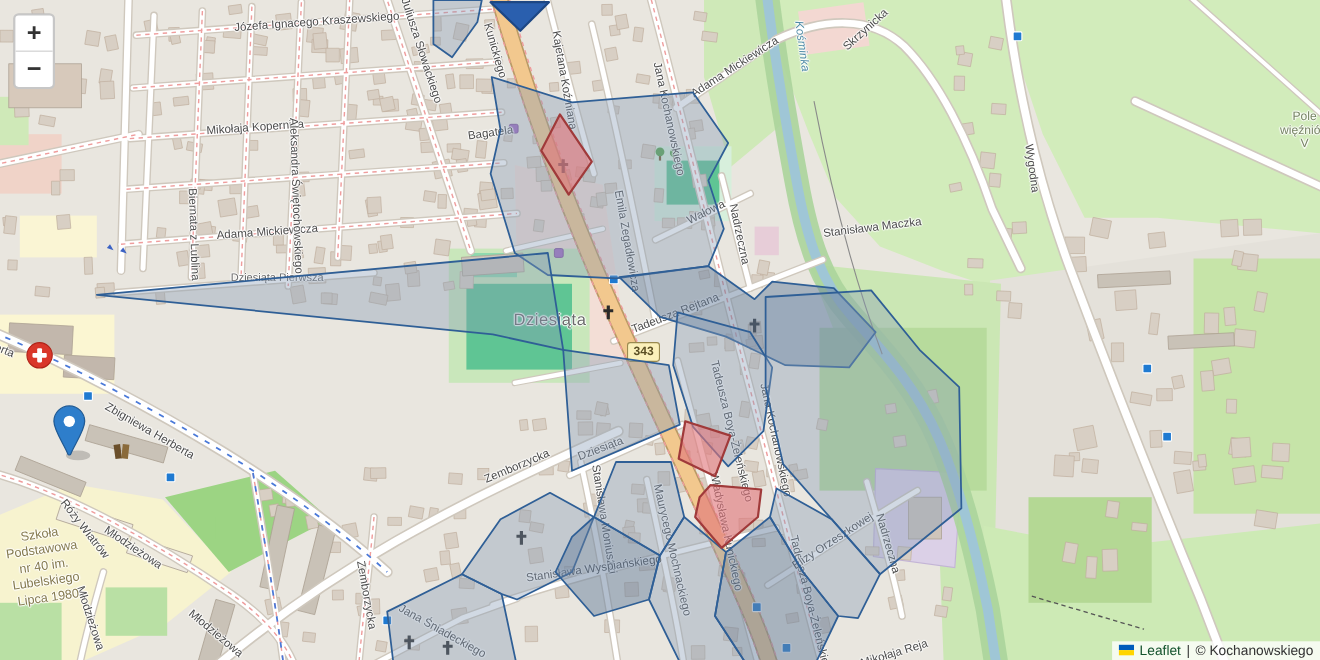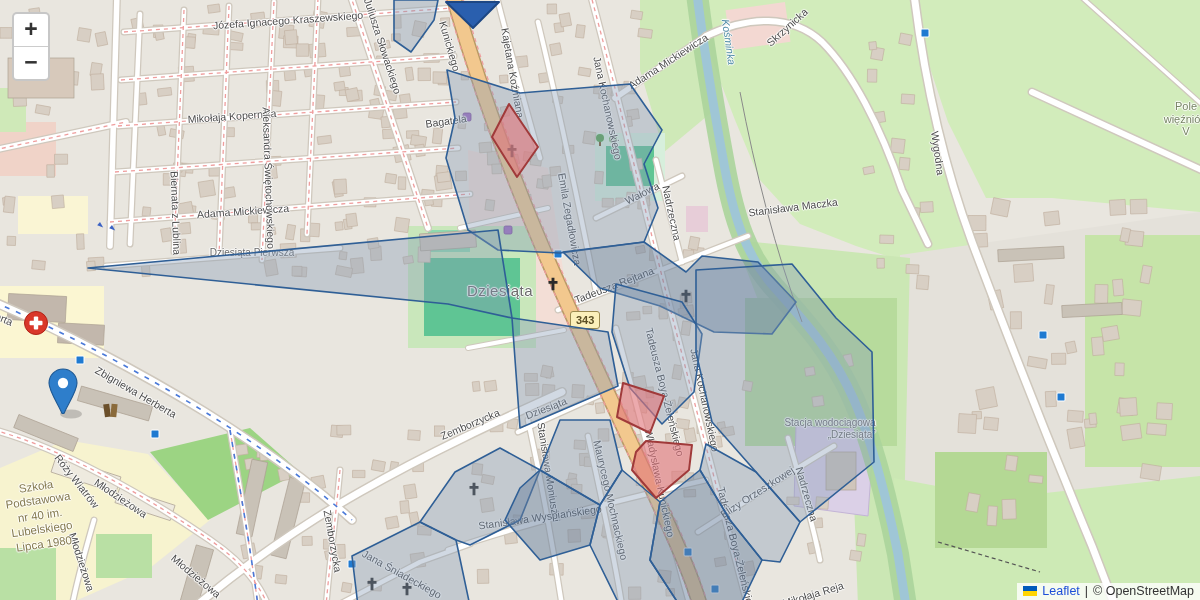--- a/index.html
+++ b/index.html
@@ -23,21 +23,21 @@
   .db{stroke:#4a79d8;stroke-width:1.6;stroke-dasharray:5 7;fill:none;}
   #shield{position:absolute;left:570px;top:311px;background:#fbf0ba;border:1.5px solid #9a8a50;
           border-radius:3px;padding:0 5px;font-size:11px;font-weight:bold;color:#5b4f24;line-height:16px;}
   #zoomctl{position:absolute;top:12px;left:12px;width:34px;border:2px solid rgba(0,0,0,.22);
            border-radius:5px;overflow:hidden;background:#fff;z-index:30;}
   #zoomctl a{display:block;height:32px;line-height:30px;text-align:center;font-size:23px;
              font-weight:bold;color:#333;text-decoration:none;cursor:pointer;user-select:none;}
   #zin{border-bottom:1px solid #ccc;}
   #attrib{position:absolute;right:0;bottom:0;background:rgba(255,255,255,.8);padding:1px 6px 2px 6px;
           font-size:12.5px;color:#333;z-index:30;display:flex;align-items:center;gap:5px;}
-  #attrib a{color:#1d4ed8;text-decoration:none;}
+  #attrib a{color:#14532d;text-decoration:none;}
 </style>
 </head>
 <body>
 
 <div id="map">
 
   <svg id="base" viewBox="0 0 1200 600">
     <defs>
       <path id="d_kun" d="M452,-8 C480,90 515,185 550,265 C585,345 620,420 655,495 C675,540 692,575 702,612"></path>
       <path id="d_herb" d="M-6,302 C60,330 140,372 205,412 C255,443 310,482 352,520"></path>
@@ -687,22 +687,20 @@
       <div class="lbl" style="left: 549px; top: 472px; transform: translate(-50%, -50%) rotate(81deg);">Stanisława Moniuszki</div>
       <div class="lbl" style="left: 540px; top: 517px; transform: translate(-50%, -50%) rotate(-8deg);">Stanisława Wyspiańskiego</div>
       <div class="lbl" style="left: 611px; top: 500px; transform: translate(-50%, -50%) rotate(77deg);">Maurycego Mochnackiego</div>
       <div class="lbl" style="left: 402px; top: 574px; transform: translate(-50%, -50%) rotate(29deg);">Jana Śniadeckiego</div>
       <div class="lbl" style="left: 470px; top: 424px; transform: translate(-50%, -50%) rotate(-23deg);">Zemborzycka</div>
       <div class="lbl" style="left: 333px; top: 541px; transform: translate(-50%, -50%) rotate(80deg);">Zemborzycka</div>
       <div class="lbl" style="left: 546px; top: 408px; transform: translate(-50%, -50%) rotate(-21deg);">Dziesiąta</div>
       <div class="lbl" style="left: 757px; top: 492px; transform: translate(-50%, -50%) rotate(-33deg);">Elizy Orzeszkowej</div>
       <div class="lbl" style="left: 938px; top: 153px; transform: translate(-50%, -50%) rotate(82deg);">Wygodna</div>
       <div class="lbl" style="left: 813px; top: 594px; transform: translate(-50%, -50%) rotate(-17deg);">Mikołaja Reja</div>
-      <div class="lbl pl2" style="left: 830px; top: 428px; transform: translate(-50%, -50%) rotate(0deg);">Stacja wodociągowa
-„Dziesiąta”</div>
       <div class="lbl fld" style="left: 1186px; top: 119px; transform: translate(-50%, -50%) rotate(0deg);">Pole więźniów
 V</div>
     </div>
 
   <svg id="overlay" viewBox="0 0 1200 600">
       <polygon points="394,0 438,0 434,20 411,52 394,40" fill="rgba(133,156,182,0.38)" stroke="#2f5f96" stroke-width="1.6" stroke-linejoin="round"></polygon>
       <polygon points="447,70 520,93 630,84 662,130 644,164 658,208 644,242 560,253 498,250 468,230 446,158 455,118" fill="rgba(133,156,182,0.38)" stroke="#2f5f96" stroke-width="1.6" stroke-linejoin="round"></polygon>
       <polygon points="88,268 498,230 512,318 448,304" fill="rgba(133,156,182,0.38)" stroke="#2f5f96" stroke-width="1.6" stroke-linejoin="round"></polygon>
       <polygon points="563,252 644,242 686,272 702,256 758,262 796,302 772,334 714,332 660,306 600,288" fill="rgba(104,128,158,0.5)" stroke="#2f5f96" stroke-width="1.6" stroke-linejoin="round"></polygon>
       <polygon points="616,284 682,302 702,334 694,392 662,424 630,388 612,332" fill="rgba(133,156,182,0.38)" stroke="#2f5f96" stroke-width="1.6" stroke-linejoin="round"></polygon>
@@ -734,15 +732,15 @@
     <a id="zout">−</a>
   </div>
 
   <div id="attrib">
     <svg width="14" height="10">
       <rect width="14" height="5" y="0" fill="#005BBB"></rect>
         <rect width="14" height="5" y="5" fill="#FFD500"></rect>
     </svg>
     <a href="#">Leaflet</a>
     <span>|</span>
-    <span>© OpenStreetMap</span>
+    <span>© Kochanowskiego</span>
   </div>
 </div>
 
 </body></html>

